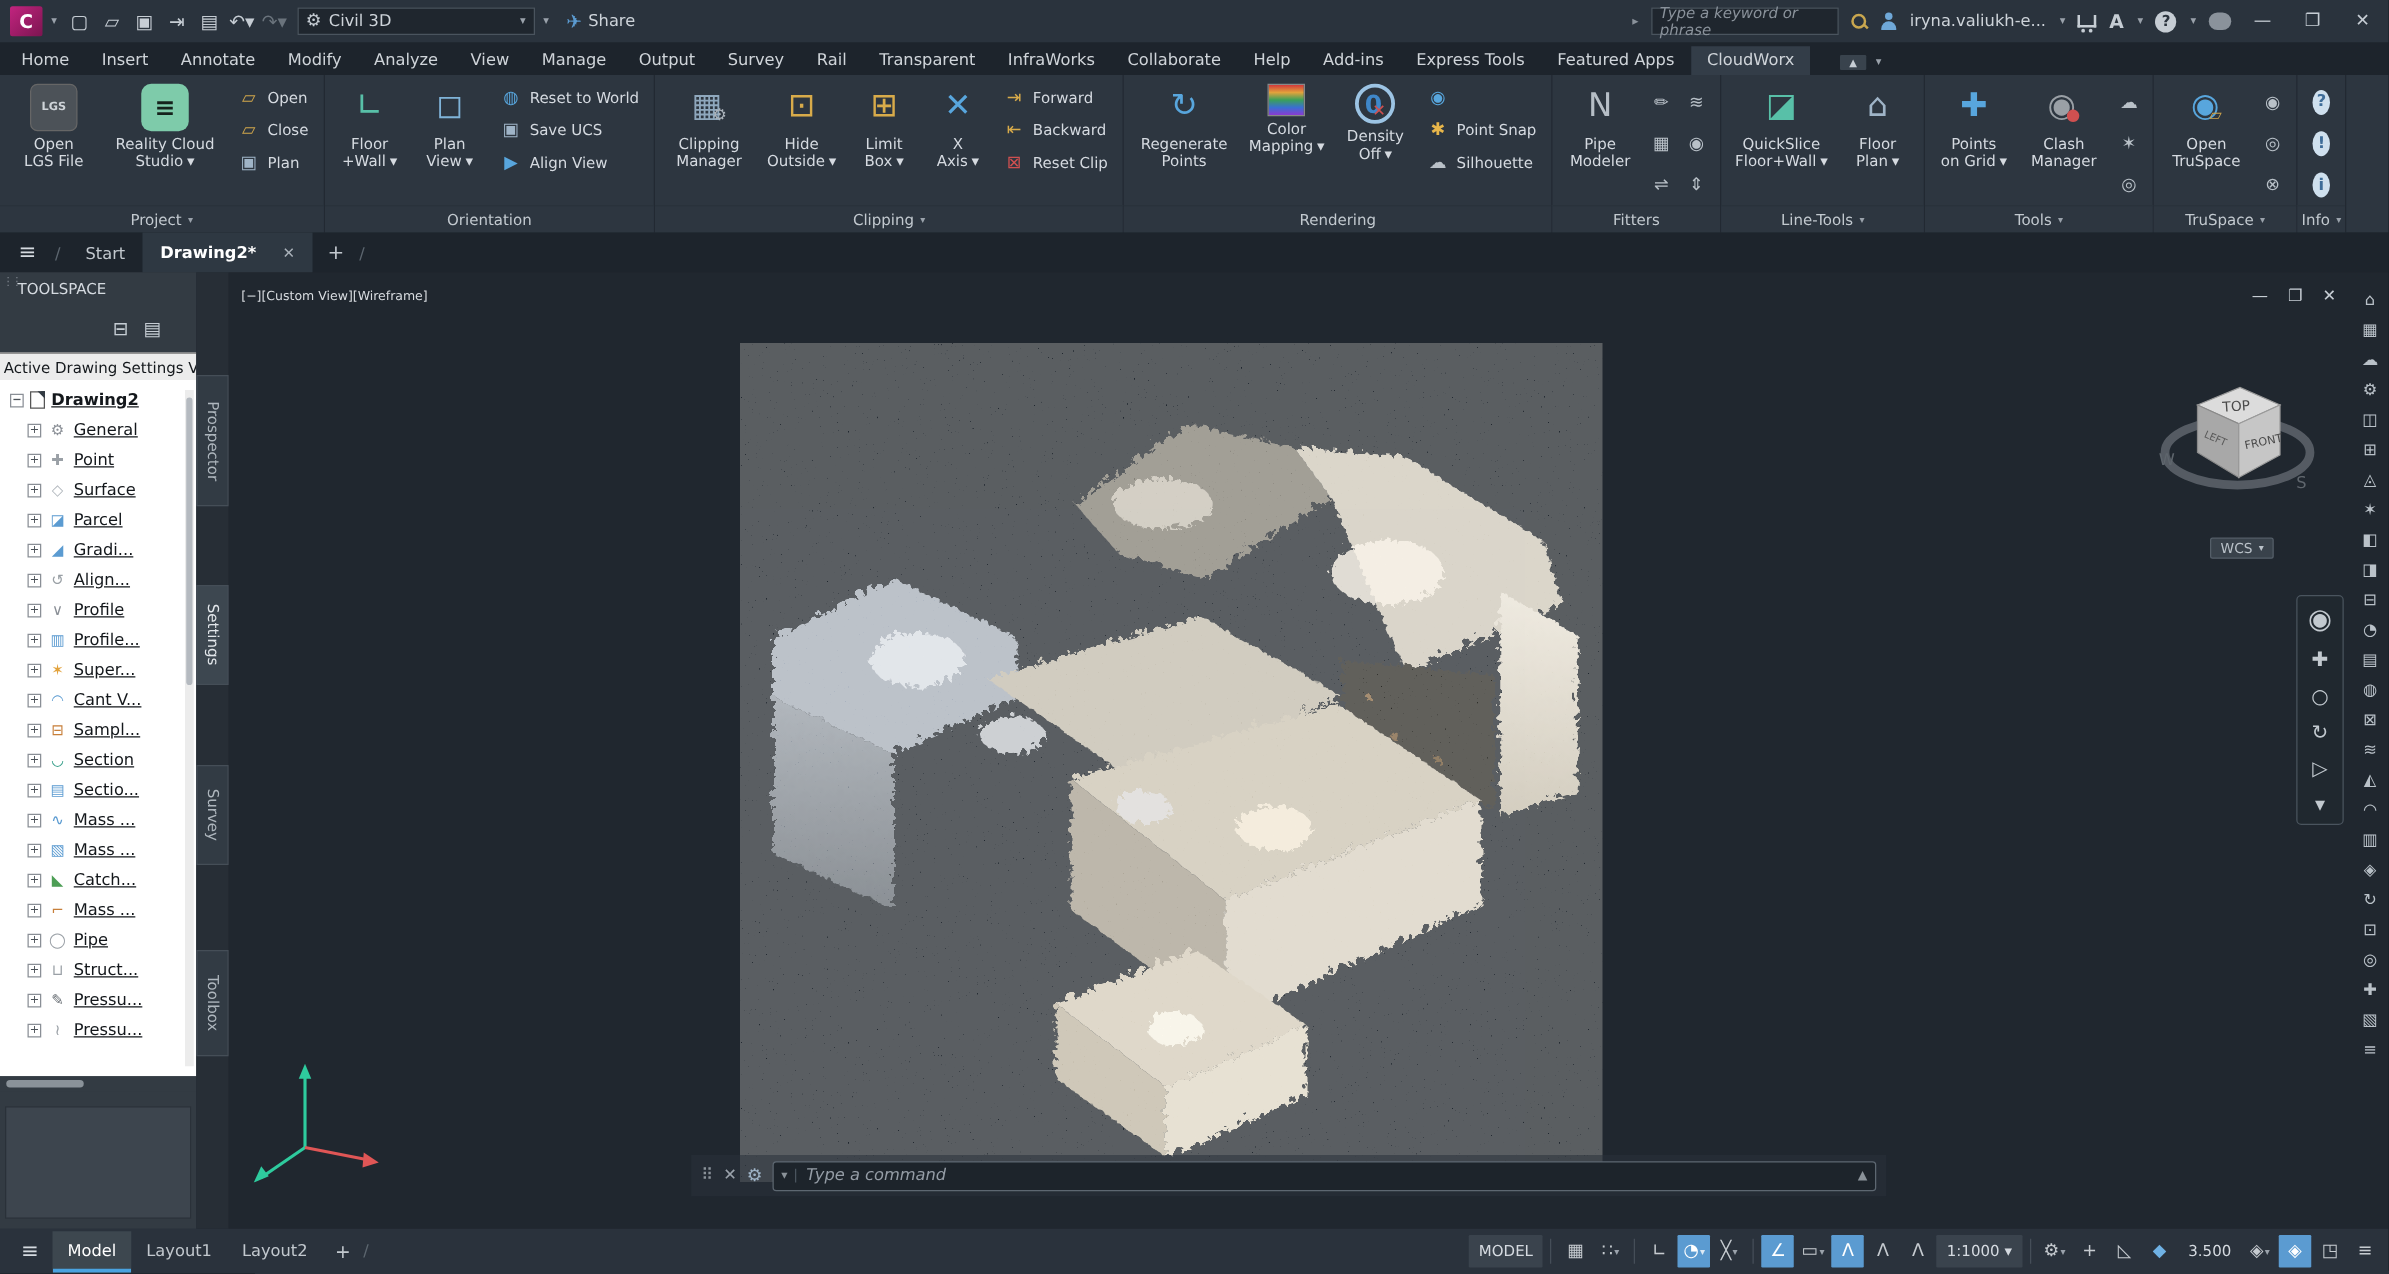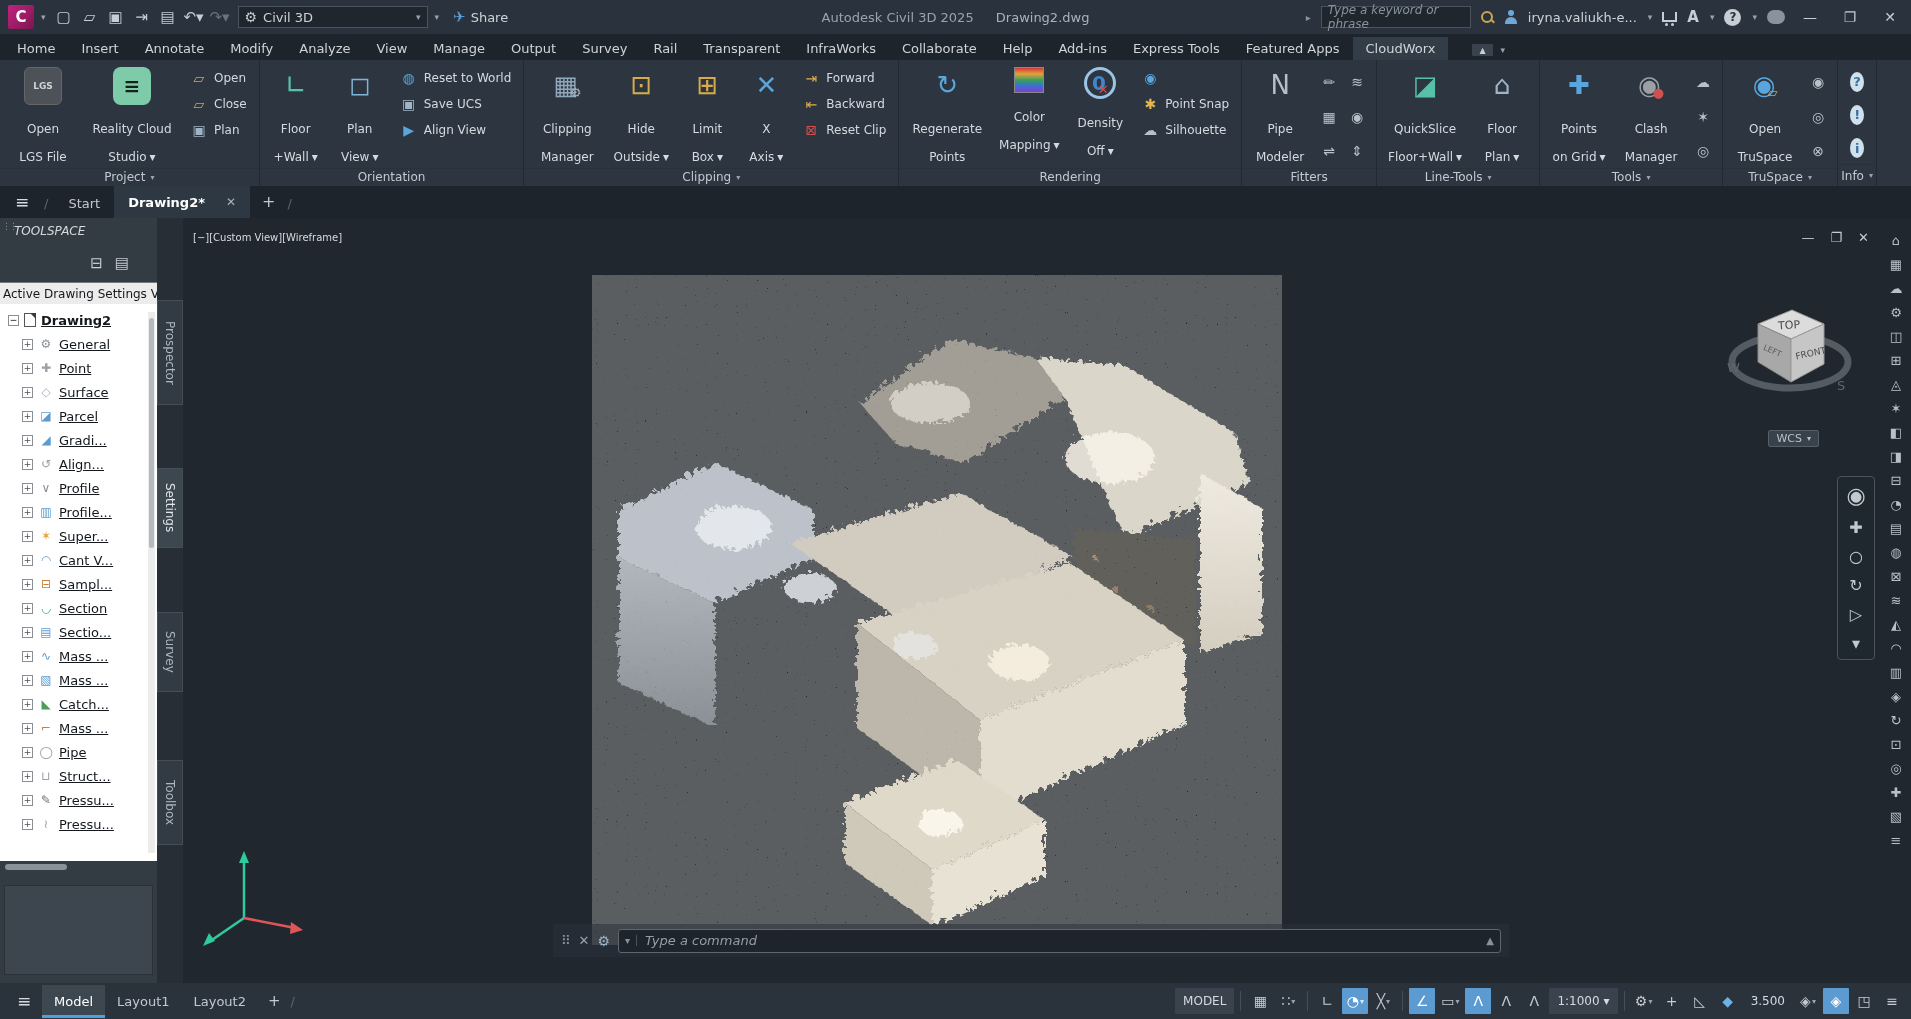--- a/index.html
+++ b/index.html
@@ -43,21 +43,21 @@
   .rib-collapse{display:flex;align-items:center;gap:8px;margin-left:24px;margin-bottom:4px;}
   .rib-collapse .box{background:#39434d;padding:0 7px;font-size:8px;color:#c6cdd4;border-radius:1px;height:12px;display:flex;align-items:center;}
   .rib-collapse .car{font-size:9px;color:#9aa2ab;}
 
   
   .ribbon{position:absolute;left:0;top:60px;right:0;height:126px;background:#2d3640;display:flex;}
   .panel{display:flex;flex-direction:column;border-right:1px solid #222932;height:100%;}
   .panel-body{flex:1;display:flex;align-items:stretch;padding:4px 6px 0 6px;gap:4px;}
   .panel-label{height:22px;display:flex;align-items:center;justify-content:center;gap:5px;color:#c2c9cf;font-size:12px;background:#2d3640;border-top:1px solid #29323b;}
   .panel-label .car{font-size:8px;color:#9aa2ab;}
-  .rb-large{display:flex;flex-direction:column;align-items:center;justify-content:flex-start;width:74px;padding:3px 2px;color:#d5dae0;font-size:12px;line-height:1.15;text-align:center;cursor:default;gap:14px;}
+  .rb-large{display:flex;flex-direction:column;align-items:center;justify-content:flex-start;width:74px;padding:3px 2px;color:#d5dae0;font-size:12px;line-height:1.15;text-align:center;cursor:default;}
   .rb-ico{width:38px;height:38px;display:flex;align-items:center;justify-content:center;font-size:26px;margin-bottom:4px;}
   .rb-l2{display:flex;align-items:center;gap:3px;}
   .rb-stack{display:flex;flex-direction:column;justify-content:flex-start;gap:2px;padding-top:2px;}
   .rb-small{display:flex;align-items:center;gap:6px;height:24px;padding:0 6px;color:#d5dae0;font-size:12px;white-space:nowrap;}
   .rb-sico{width:18px;text-align:center;font-size:14px;}
   .rb-grid{display:grid;grid-auto-flow:column;grid-template-rows:repeat(3,1fr);gap:2px;padding-top:2px;}
   .rb-cell{width:26px;display:flex;align-items:center;justify-content:center;font-size:14px;color:#b9c1c8;}
   .ico-lgs{background:#4c5258;border-radius:6px;color:#cfd4d9;font-size:9px !important;font-weight:bold;border:1px solid #666;}
   .ico-rcs{background:#7ecbaa;border-radius:8px;color:#15221c;font-size:20px !important;font-weight:bold;}
   .ico-colormap{background:linear-gradient(180deg,#d23a3a 0%,#e2a23c 25%,#3aa05a 50%,#3a6fd2 75%,#8a3ad2 100%);border:1px solid #888;width:30px;height:26px;}
@@ -69,21 +69,21 @@
   .filetabs{position:absolute;left:0;top:186px;right:0;height:32px;background:#1d242c;display:flex;align-items:flex-end;}
   .ft-menu{width:44px;height:100%;display:flex;align-items:center;justify-content:center;color:#d5dae0;font-size:17px;}
   .ft-slash{color:#5c666f;padding:0 6px 7px 0;}
   .ft-tab{padding:7px 14px;color:#c2c8ce;}
   .ft-tab.active{background:#2e3842;color:#fff;font-weight:bold;display:flex;gap:21px;align-items:flex-start;height:100%;padding-top:9px;}
   .ft-x{color:#aab2ba;font-weight:normal;font-size:12px;}
   .ft-plus{padding:4px 12px 7px;color:#c2c8ce;font-size:16px;}
 
   
   .toolspace{position:absolute;left:0;top:218px;width:157px;bottom:36px;background:#333b43;display:flex;flex-direction:column;}
-  .ts-header{height:26px;display:flex;align-items:center;color:#d5dae0;font-size:12px;padding-left:14px;position:relative;background:#333b43;font-style:italic;}
+  .ts-header{height:26px;display:flex;align-items:center;color:#d5dae0;font-size:12px;padding-left:14px;position:relative;background:#333b43;}
   .ts-header::before{content:"⋮⋮";position:absolute;left:2px;top:4px;color:#7d858d;font-size:9px;letter-spacing:-2px;line-height:8px;width:6px;}
   .ts-toolbar{height:38px;display:flex;align-items:center;justify-content:flex-end;gap:12px;padding-right:28px;color:#c6cdd4;font-size:15px;}
   .ts-activebar{height:22px;background:#ececec;color:#14181c;font-size:12px;display:flex;align-items:center;padding-left:3px;white-space:nowrap;overflow:hidden;border-top:1px solid #777;}
   .ts-tree{flex:1;background:#fff;color:#14181c;overflow:hidden;position:relative;padding-top:4px;}
   .tree-row{height:24px;display:flex;align-items:center;gap:5px;padding-left:8px;white-space:nowrap;}
   .tree-row.root{font-weight:bold;}
   .tree-row.child{padding-left:22px;}
   .expbox{width:11px;height:11px;border:1px solid #8a8f96;background:#fff;color:#4c5258;font-size:9px;line-height:9px;text-align:center;flex:none;}
   .t-ico{width:16px;text-align:center;font-size:12px;flex:none;}
   .page-ico{width:12px;height:14px;background:#fdfdfd;border:1px solid #555;flex:none;position:relative;}
@@ -173,24 +173,20 @@
       </div>
     <div class="ws-combo">
       <span class="gear">⚙</span>
       <span class="wsname">Civil 3D</span>
       <span class="caret">▾</span>
     </div>
     <span class="caret">▾</span>
     <div class="share">
       <span class="plane">✈</span>
       <span>Share</span>
-    </div>
-    <div class="tb-title">
-      <span>Autodesk Civil 3D 2025</span>
-      <b>Drawing2.dwg</b>
     </div>
     <div class="tb-right">
       <span style="color:#8a929b;font-size:10px;">▸</span>
       <div class="searchbox">Type a keyword or phrase</div>
       <span class="mag"></span>
       <span class="person"></span>
       <span class="username">iryna.valiukh-e...</span>
       <span class="caret">▾</span>
       <span class="cart"></span>
       <span class="alogo">A</span>

